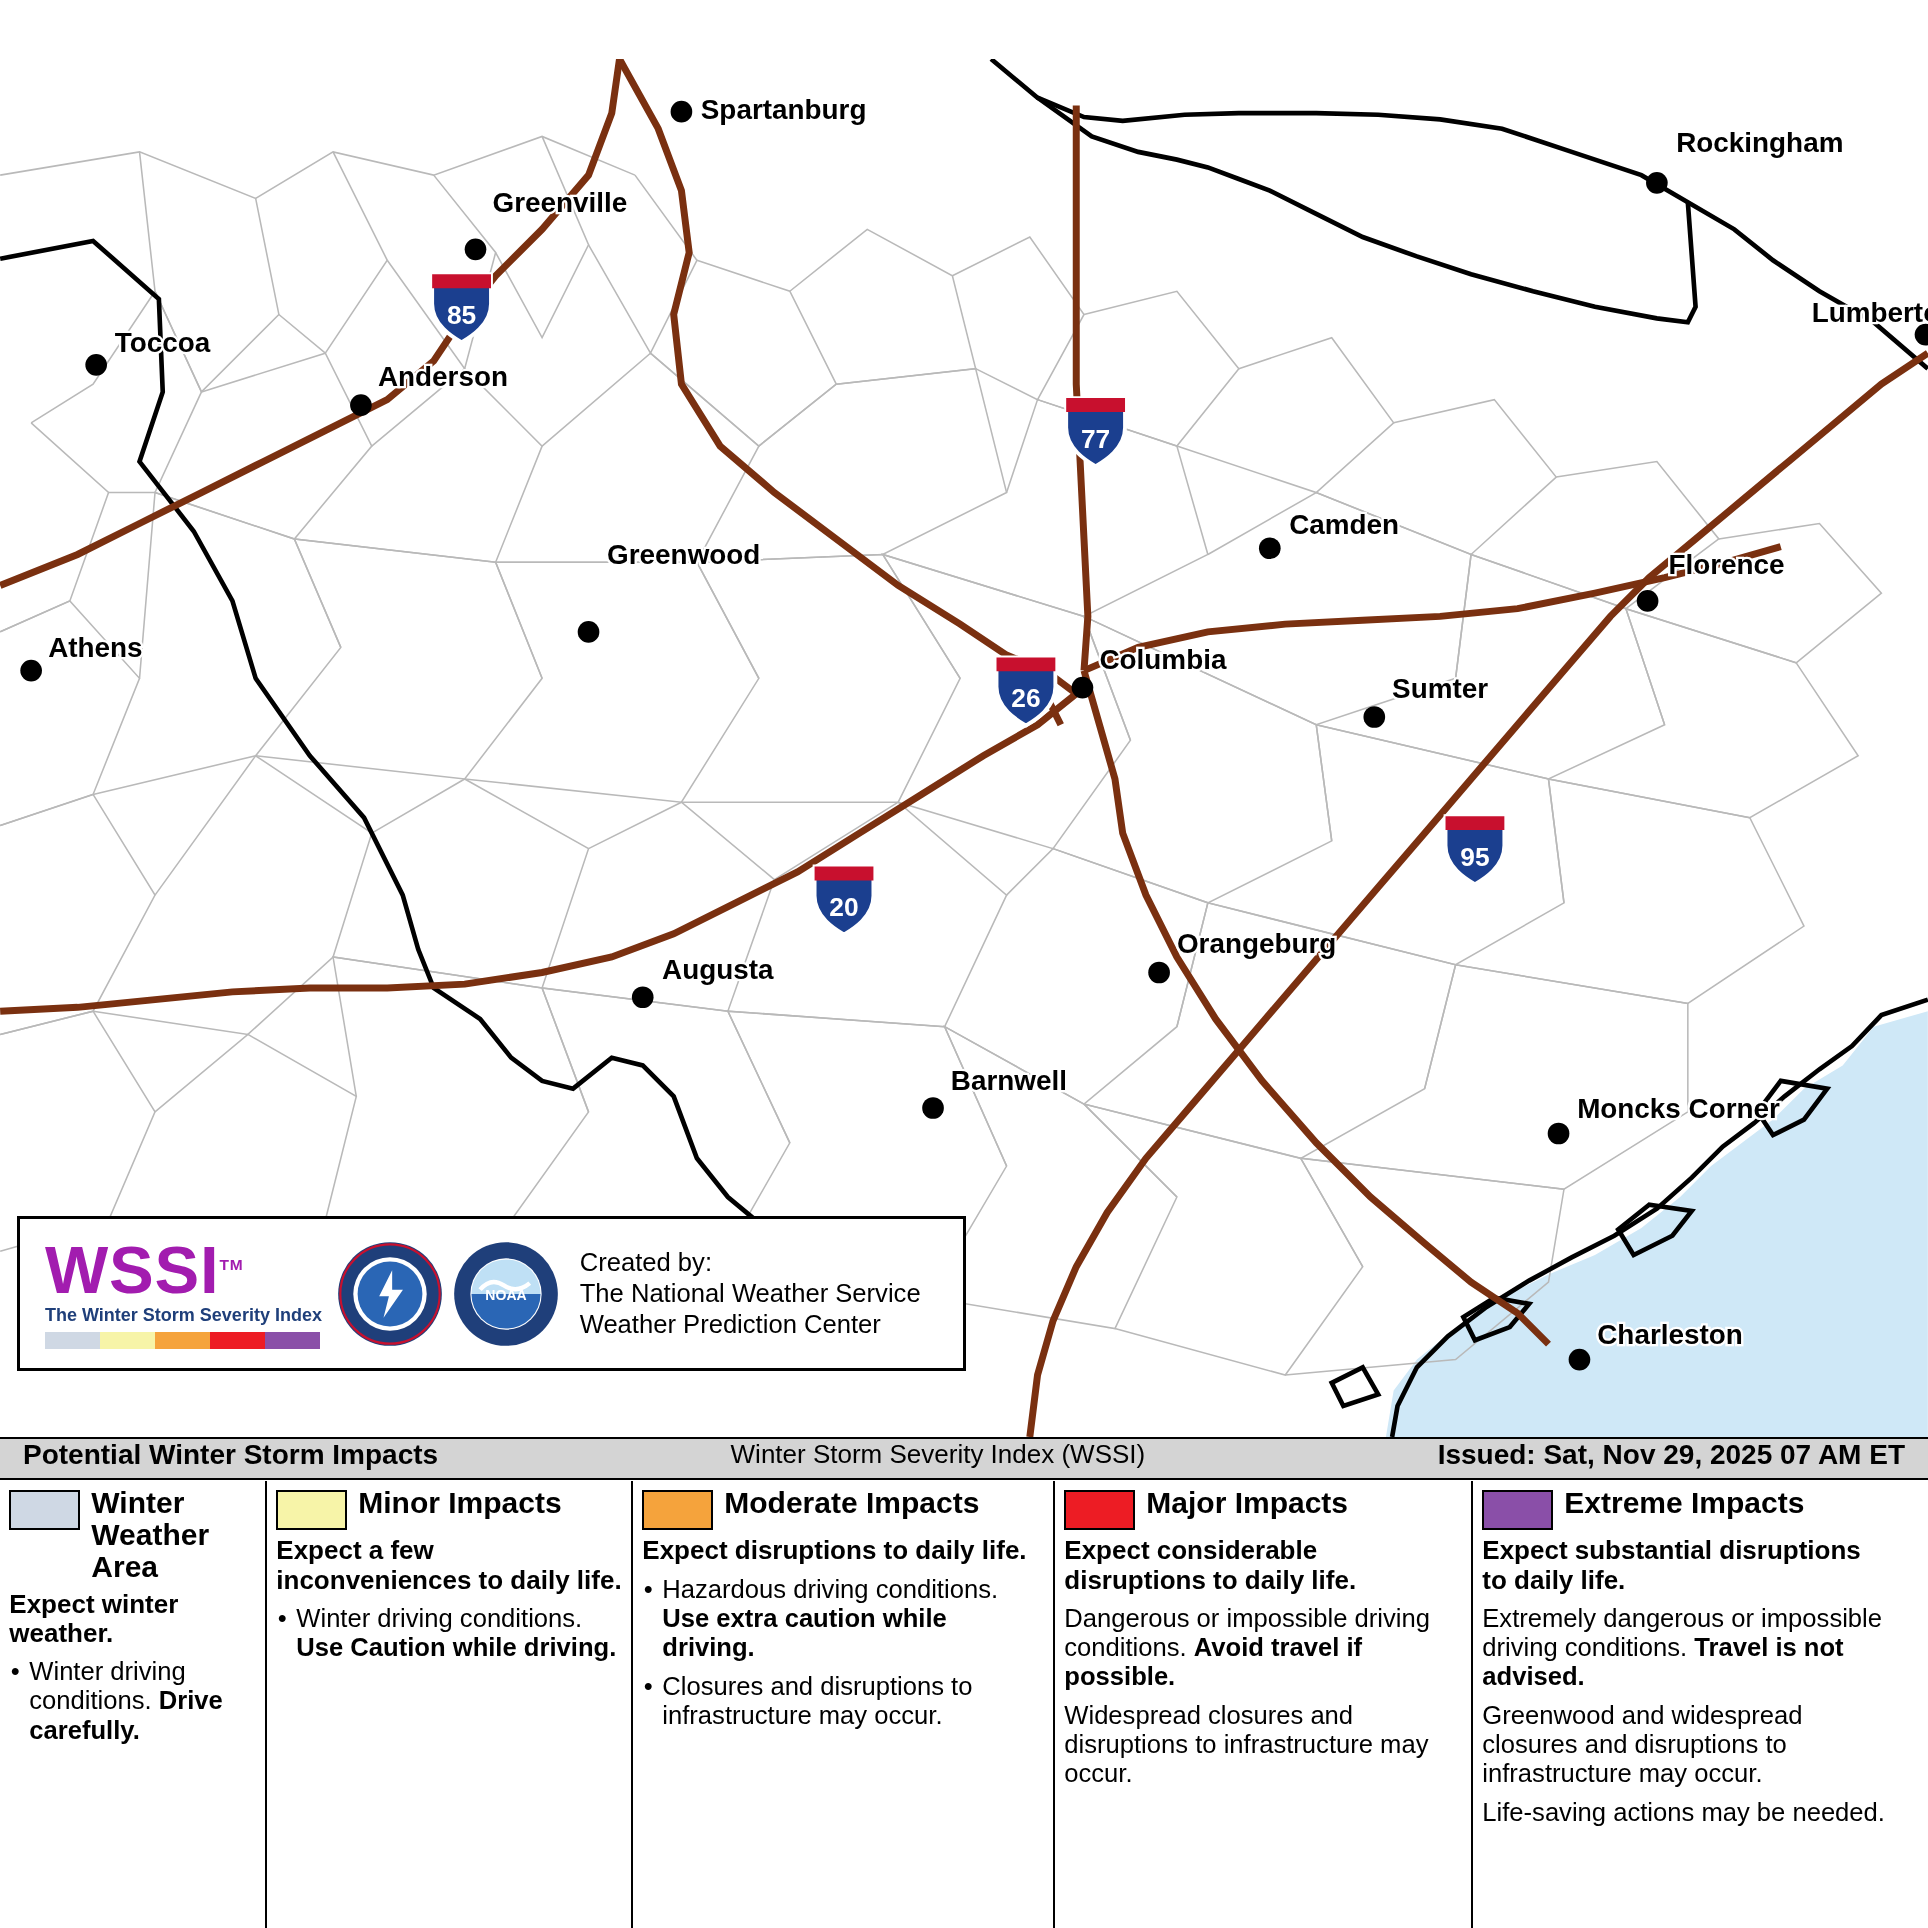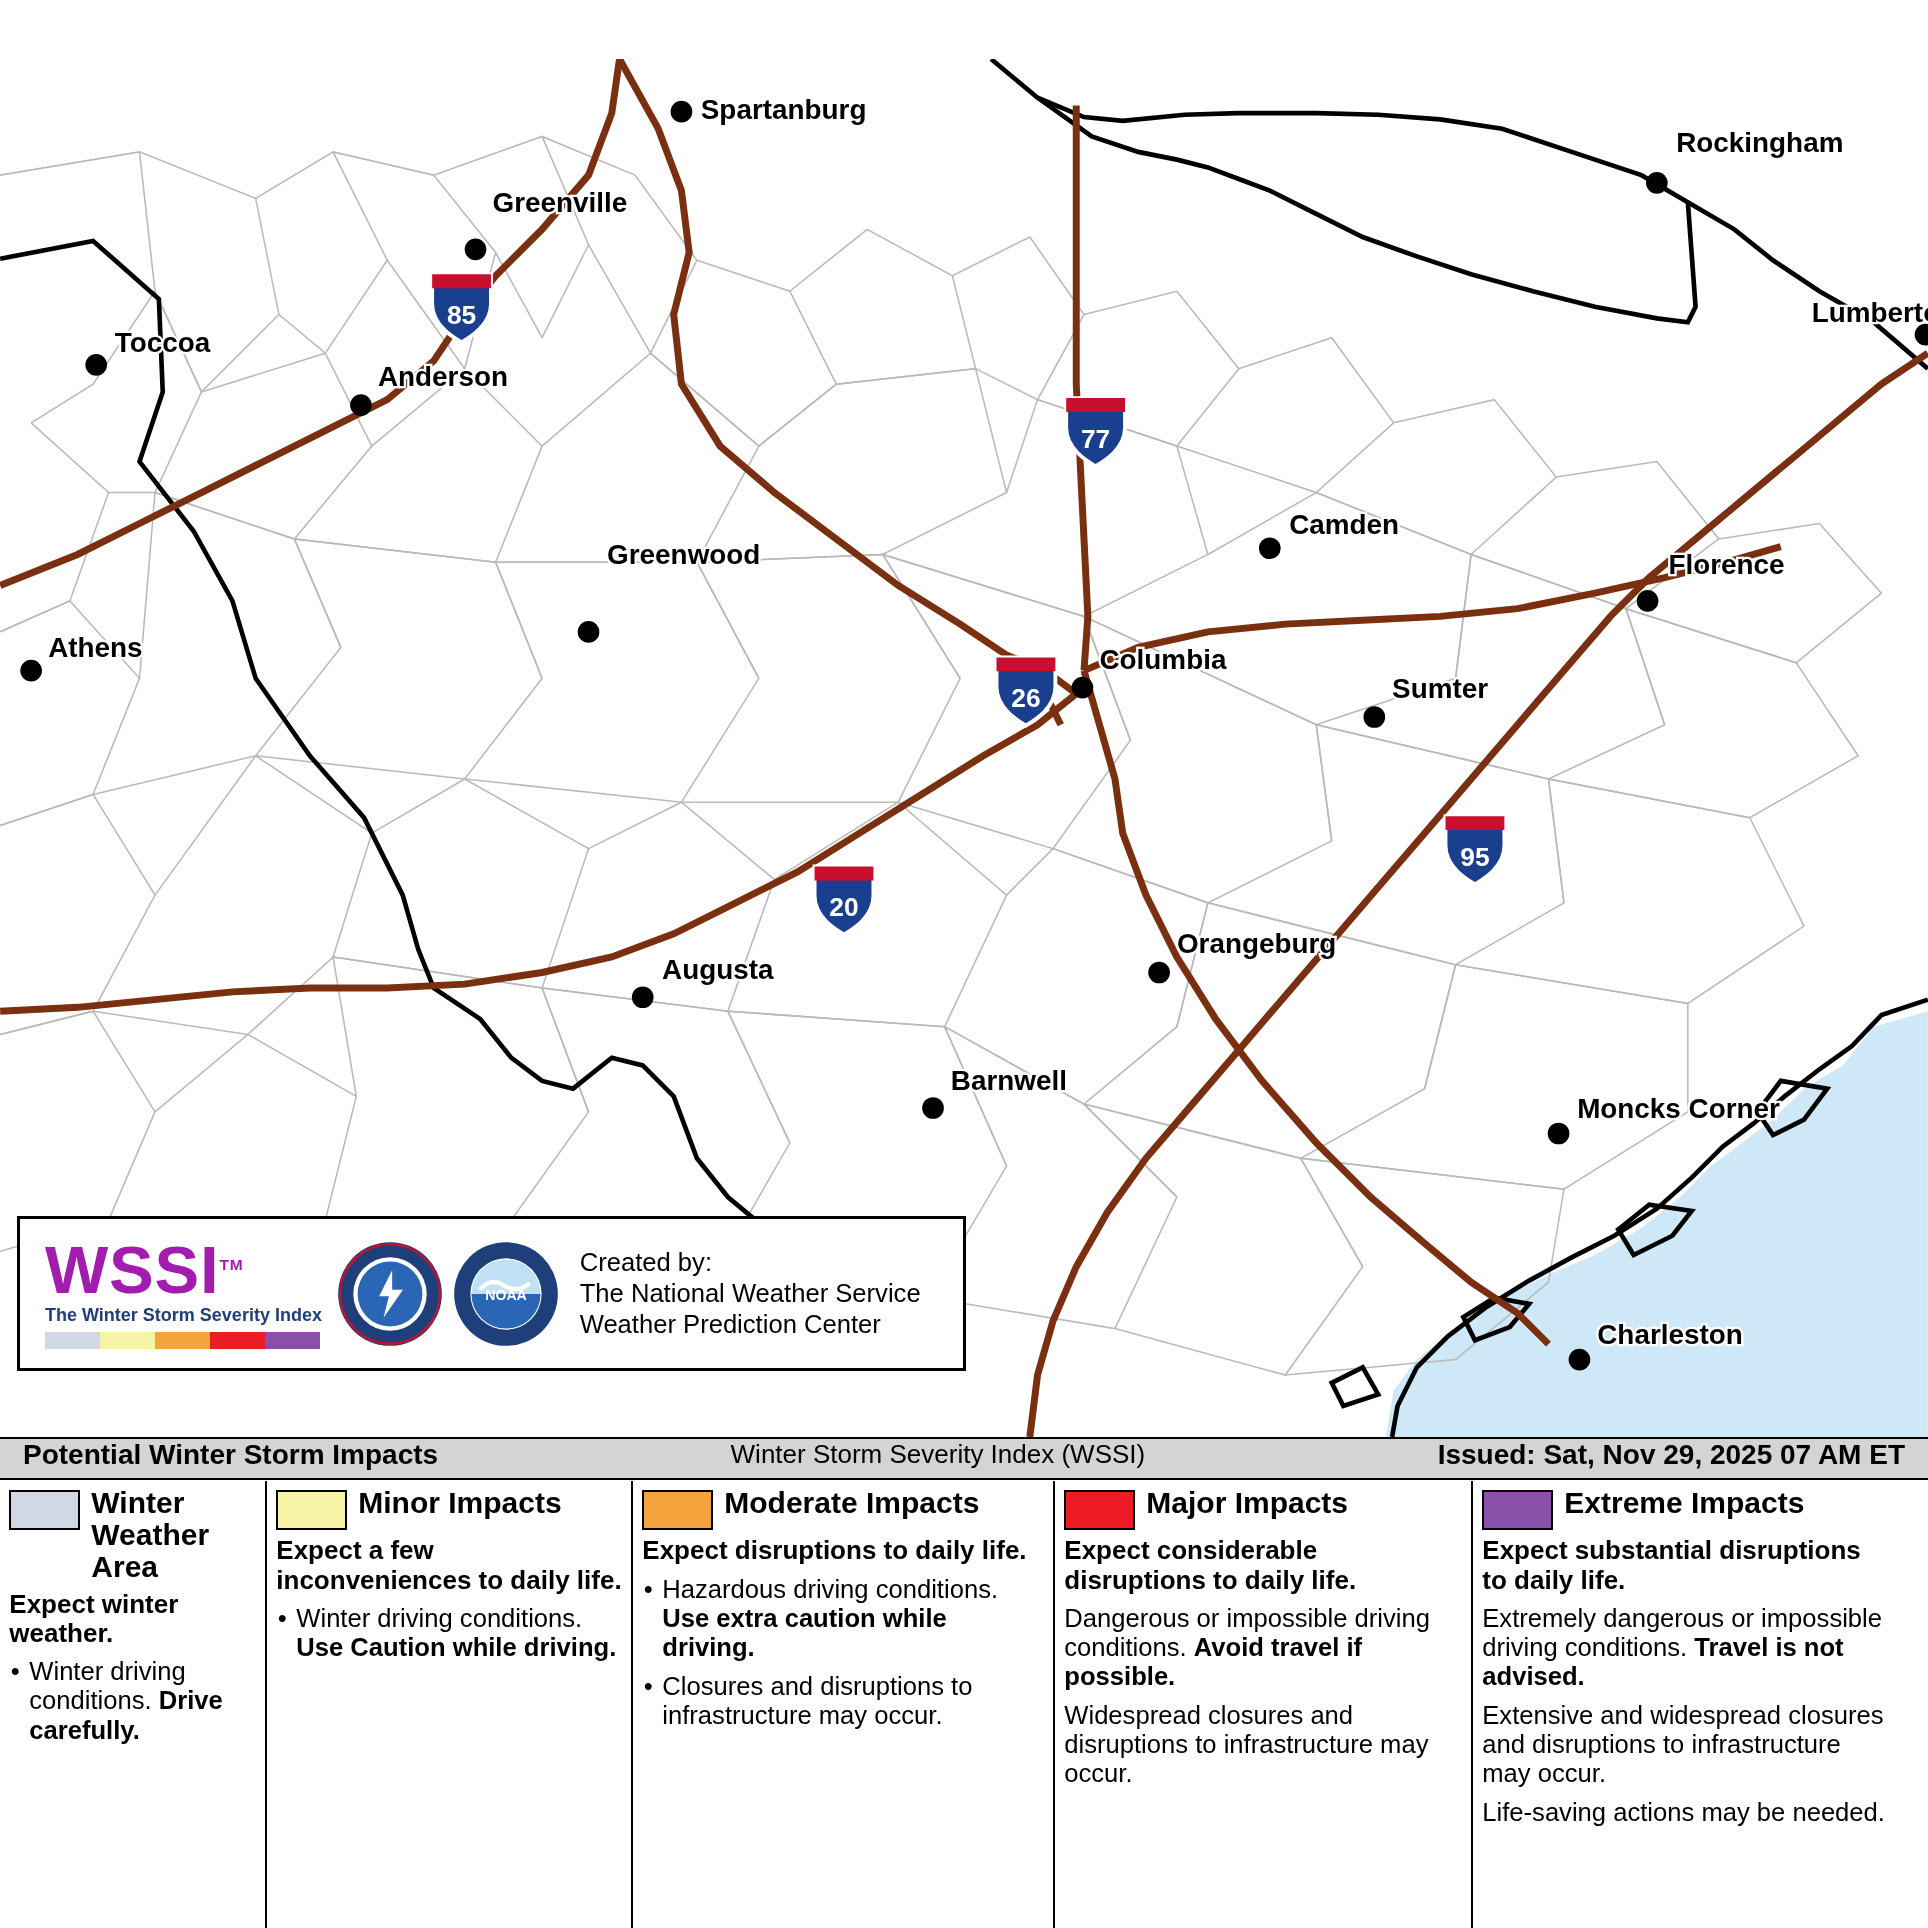--- a/index.html
+++ b/index.html
@@ -471,19 +471,19 @@
         <div class="legend-item">Dangerous or impossible driving conditions. <b>Avoid travel if possible.</b></div>
         <div class="legend-item">Widespread closures and disruptions to infrastructure may occur.</div>
       </div>
       <div class="legend-col col-4">
         <div class="legend-head">
           <div class="swatch" style="background: rgb(138, 79, 168);"></div>
           <div class="legend-title">Extreme Impacts</div>
         </div>
         <div class="legend-lead">Expect substantial disruptions to daily life.</div>
         <div class="legend-item">Extremely dangerous or impossible driving conditions. <b>Travel is not advised.</b></div>
-        <div class="legend-item">Extensive and widespread closures and disruptions to infrastructure may occur.</div>
+        <div class="legend-item">Greenwood and widespread closures and disruptions to infrastructure may occur.</div>
         <div class="legend-item">Life-saving actions may be needed.</div>
       </div>
     </div>
 
 </div>
 
 
 </body></html>

